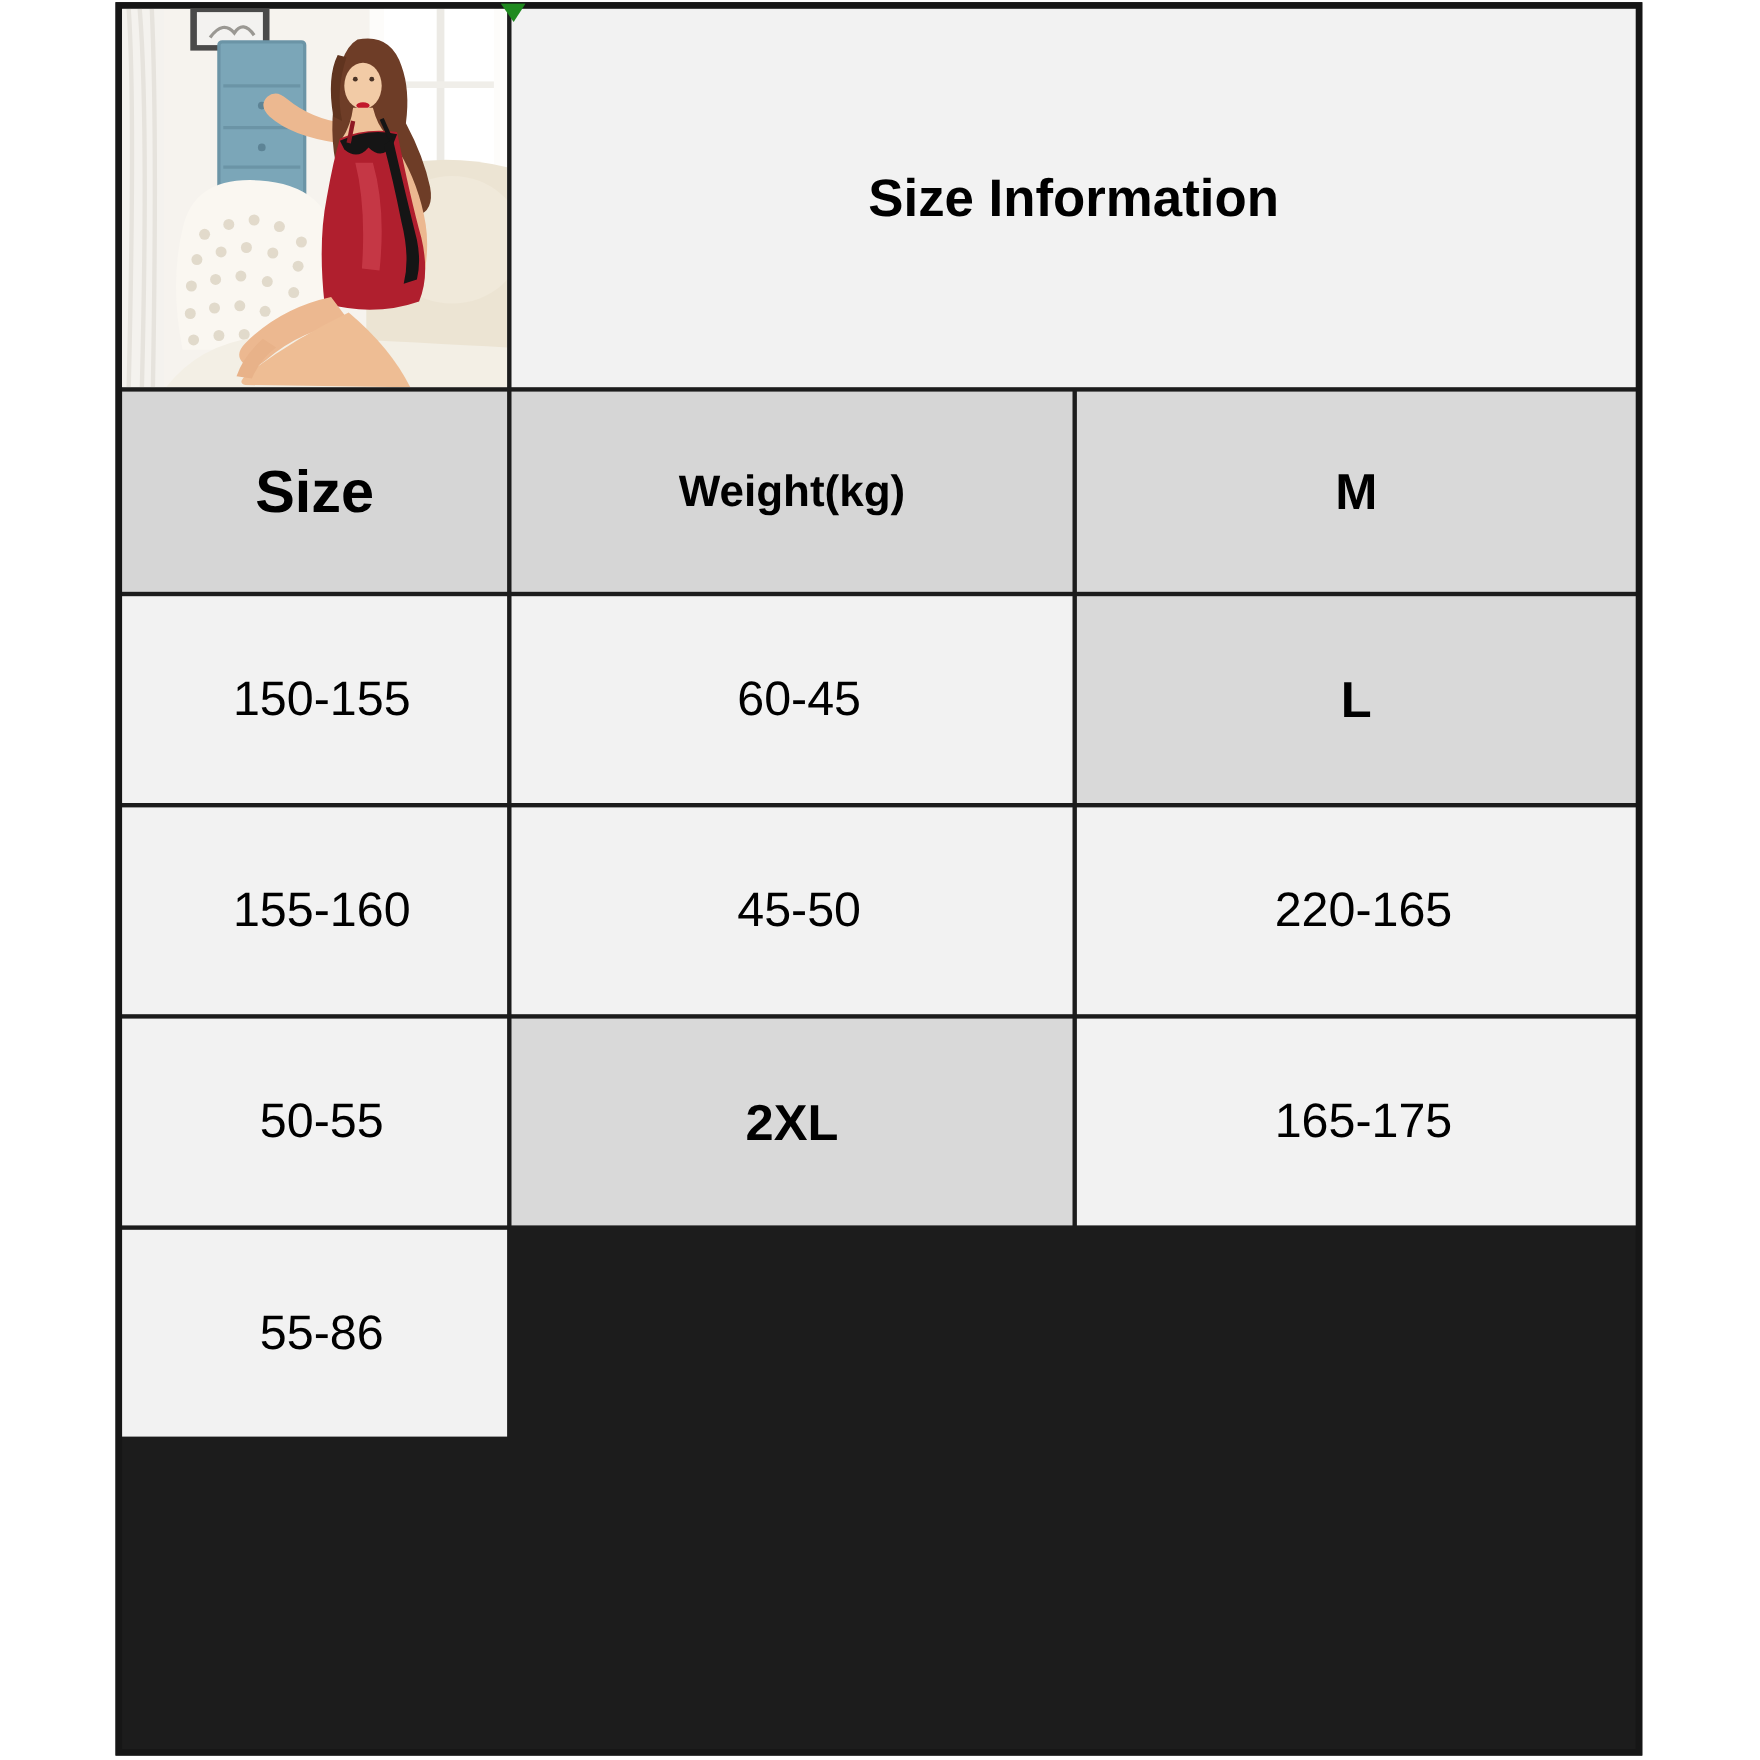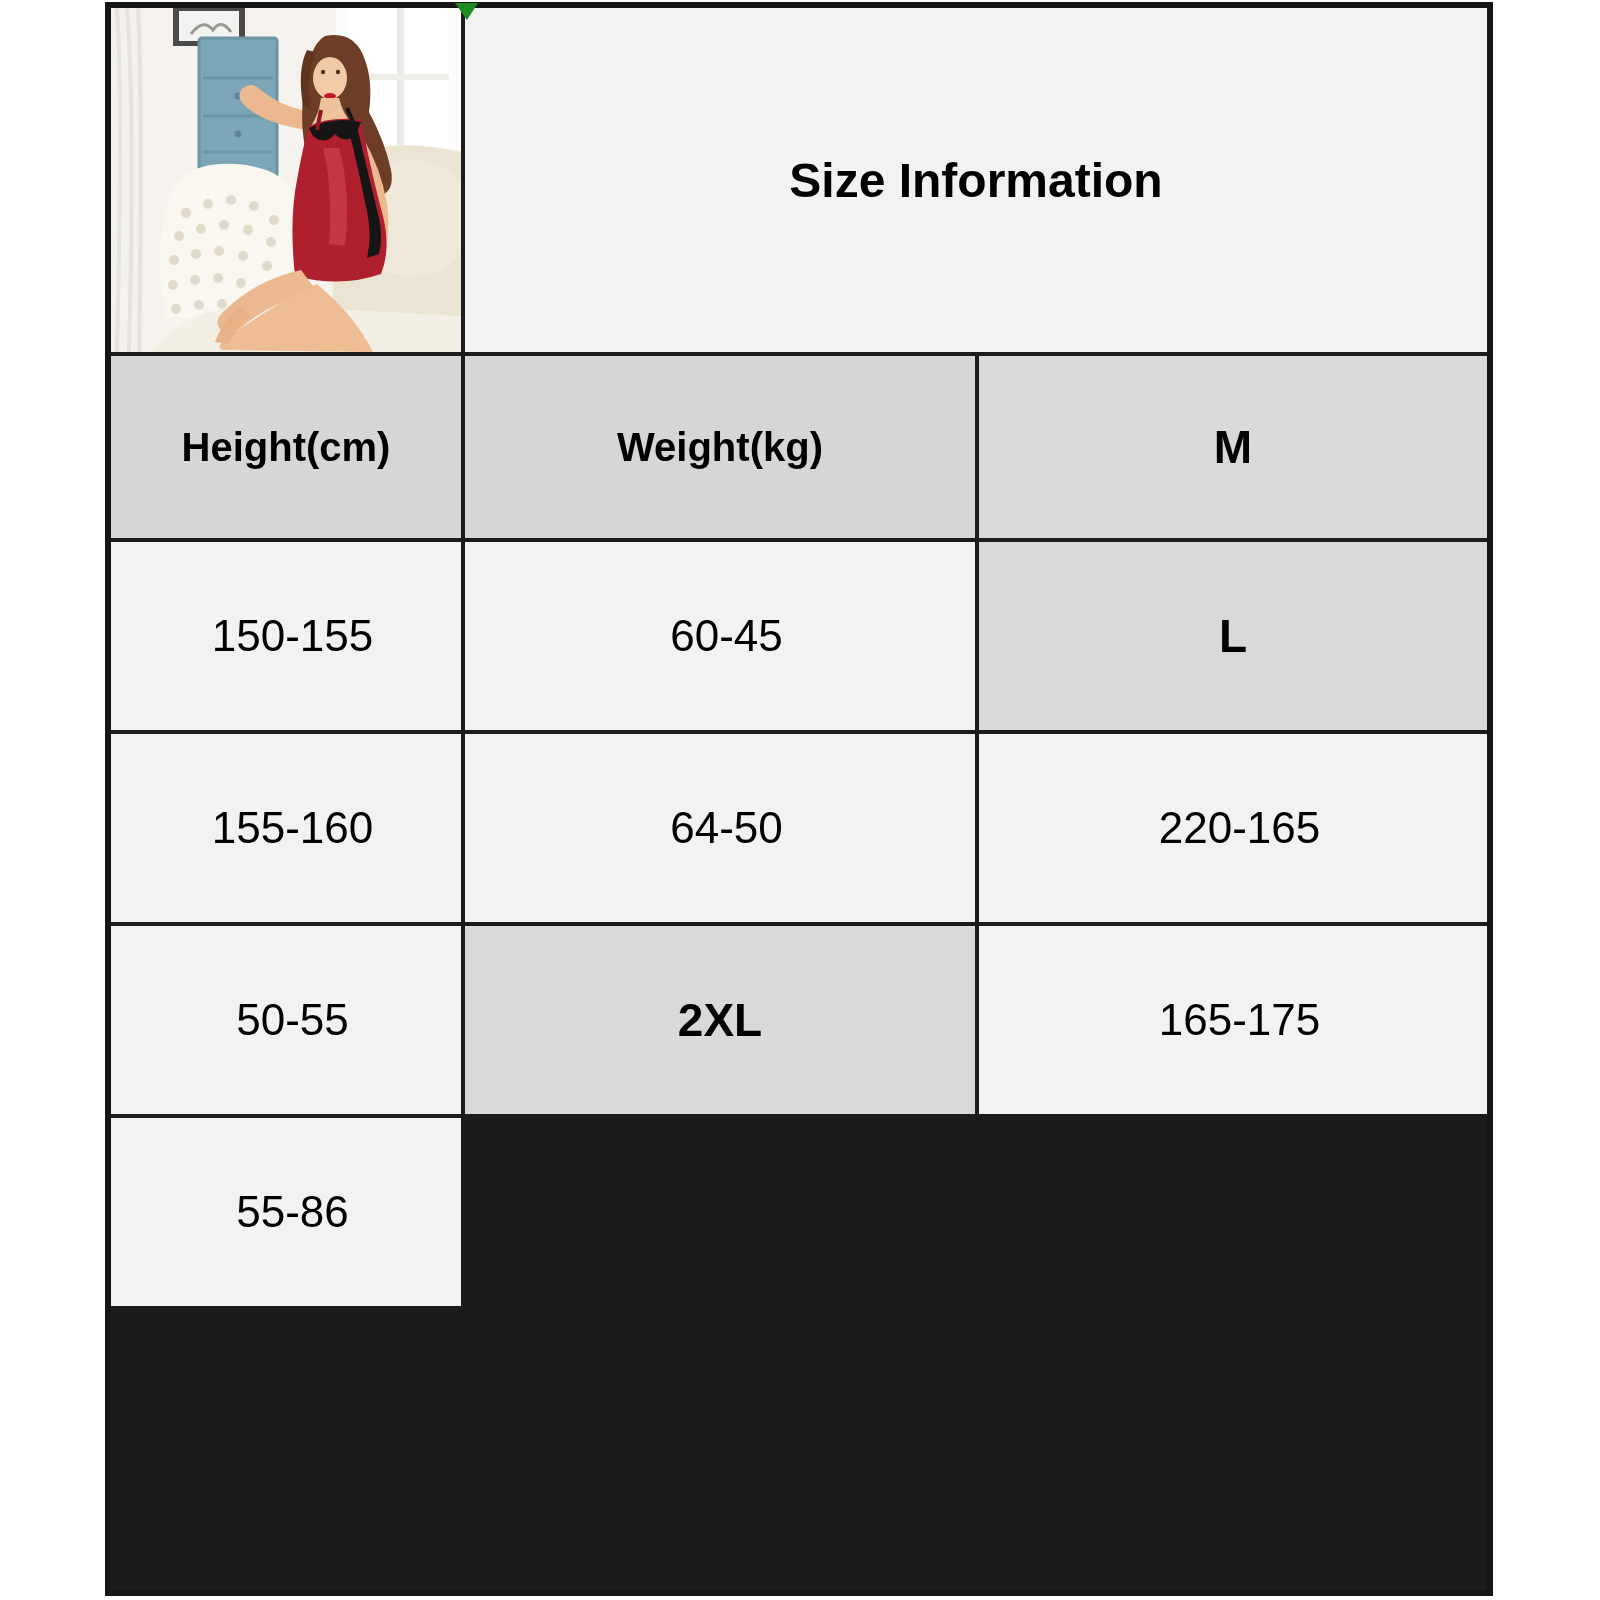--- a/index.html
+++ b/index.html
@@ -140,30 +140,30 @@
         <path d="M190,262 q-46,10 -78,42 q-10,10 -2,18 q8,8 20,-2 q34,-30 78,-34 z" fill="#ecb890"></path>
         <path d="M206,276 q-50,24 -92,56 q-10,8 -2,10 l150,2 q-18,-36 -56,-68z" fill="#eebd94"></path>
         <path d="M128,300 q-18,16 -24,34 l14,2 q8,-18 22,-28z" fill="#e8b289"></path>
       </svg>
     </div>
 
     <div class="cell title-cell">
       <span class="title-text">Size Information</span>
     </div>
 
-    <div class="cell hdr hdr-col">Height(cm)</div>
+    <div class="cell hdr hdr-size">Size</div>
     <div class="cell hdr hdr-col">Weight(kg)</div>
 
     <div class="cell size-col">M</div>
     <div class="cell val">150-155</div>
     <div class="cell val">60-45</div>
 
     <div class="cell size-col">L</div>
     <div class="cell val">155-160</div>
-    <div class="cell val">64-50</div>
+    <div class="cell val">45-50</div>
 
     <div class="cell val">220-165</div>
     <div class="cell val">50-55</div>
 
     <div class="cell size-col">2XL</div>
     <div class="cell val">165-175</div>
     <div class="cell val">55-86</div>
 
 
   </div>

